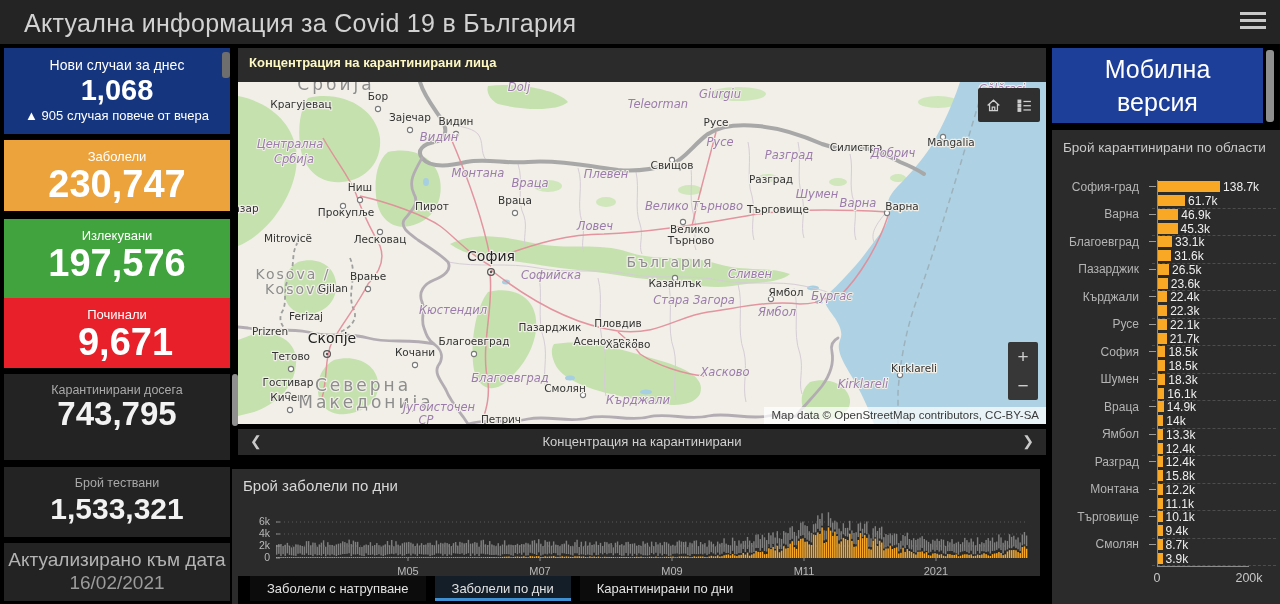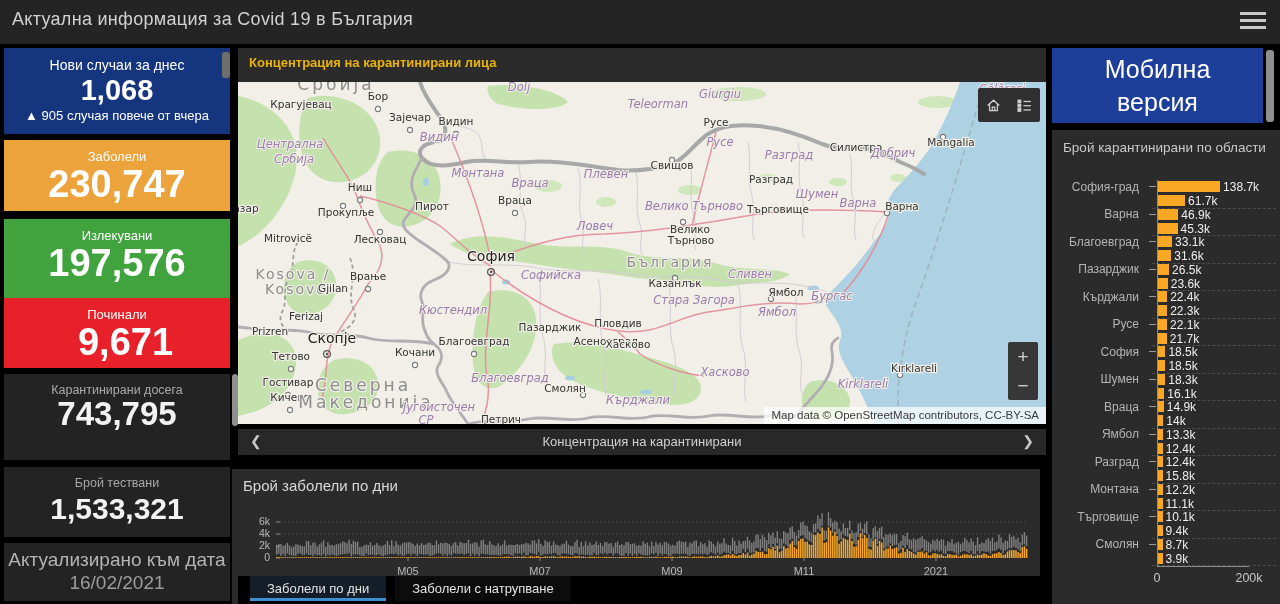--- a/index.html
+++ b/index.html
@@ -2,34 +2,34 @@
 <html><head>
 <meta charset="utf-8">
 <style>
   html,body{margin:0;padding:0;background:#000;}
   *{box-sizing:border-box;}
   body{font-family:"Liberation Sans","DejaVu Sans",sans-serif;}
   #scene{position:relative;width:1280px;height:604px;background:#000;overflow:hidden;}
 
   
   .hdr{position:absolute;left:0;top:0;width:1280px;height:44px;background:#242424;}
-  .hdr-title{position:absolute;left:12px;top:9px;font-size:18px;color:#d2d2d2;letter-spacing:.3px;}
+  .hdr-title{position:absolute;left:24px;top:9px;font-size:25px;color:#d2d2d2;letter-spacing:.3px;}
   .burger{position:absolute;right:14px;top:12px;width:26px;height:20px;cursor:pointer;}
   .burger div{height:3px;background:#c9c9c9;margin:0 0 4px 0;}
 
   
   .card{position:absolute;left:4px;width:226px;text-align:center;color:#fff;}
   .card .t{font-size:13px;padding-top:9px;}
   .card .v{font-weight:700;line-height:1.05;}
   .card .s{font-size:13px;}
   .dark{background:#232323;}
   .dark .t{color:#a9a9a9;font-size:12.5px;}
 
   .panel{position:absolute;background:#2b2b2b;}
-  .ptitle{position:absolute;left:11px;top:7px;font-size:13px;font-weight:600;color:#eab308;}
+  .ptitle{position:absolute;left:11px;top:7px;font-size:13px;font-weight:600;color:#fef9c3;}
 
   
   #map-wrap{position:absolute;left:0;top:34px;width:808px;height:342px;overflow:hidden;background:#f1efe8;}
   .mapbtns{position:absolute;right:6px;top:40px;width:62px;height:34px;background:#2f2f2f;display:flex;border-radius:2px;}
   .mapbtns .mb{flex:1;display:flex;align-items:center;justify-content:center;cursor:pointer;}
   .zoombox{position:absolute;right:8px;top:294px;width:30px;height:58px;background:#373737;border-radius:2px;display:flex;flex-direction:column;}
   .zoombox .zb{flex:1;display:flex;align-items:center;justify-content:center;color:#cdcdcd;font-size:19px;cursor:pointer;line-height:1;}
   .attr{position:absolute;right:0;bottom:0;background:rgba(255,255,255,.72);color:#3a3a3a;font-size:11.5px;padding:2px 7px 3px 7px;}
 
   
@@ -1093,22 +1093,23 @@
     <div id="daily-xlabels">
         <div class="xlab" style="left: 154px; top: 96px;">M05</div>
         <div class="xlab" style="left: 286px; top: 96px;">M07</div>
         <div class="xlab" style="left: 418px; top: 96px;">M09</div>
         <div class="xlab" style="left: 550px; top: 96px;">M11</div>
         <div class="xlab" style="left: 682px; top: 96px;">2021</div>
       </div>
   </div>
 
   <div class="tabs">
+      <div class="tab">Заболели с натрупване</div>
       <div class="tab active">Заболели по дни</div>
-      <div class="tab">Заболели с натрупване</div>
+      <div class="tab">Карантинирани по дни</div>
     </div>
 
   <div class="mobile">Мобилна версия</div>
   <div class="thumb" style="left:1266px;top:50px;width:8px;height:72px;"></div>
 
   <div class="panel" style="left:1052px;top:130px;width:228px;height:474px;">
     <div class="ptitle" style="font-weight:400;color:#c9c9c9;font-size:13.5px;top:10px;">Брой карантинирани по области</div>
     <div style="position:absolute;left:0;top:50px;width:228px;" id="region-rows">
         <div class="rrow">
           <div class="rlab">София-град</div>

